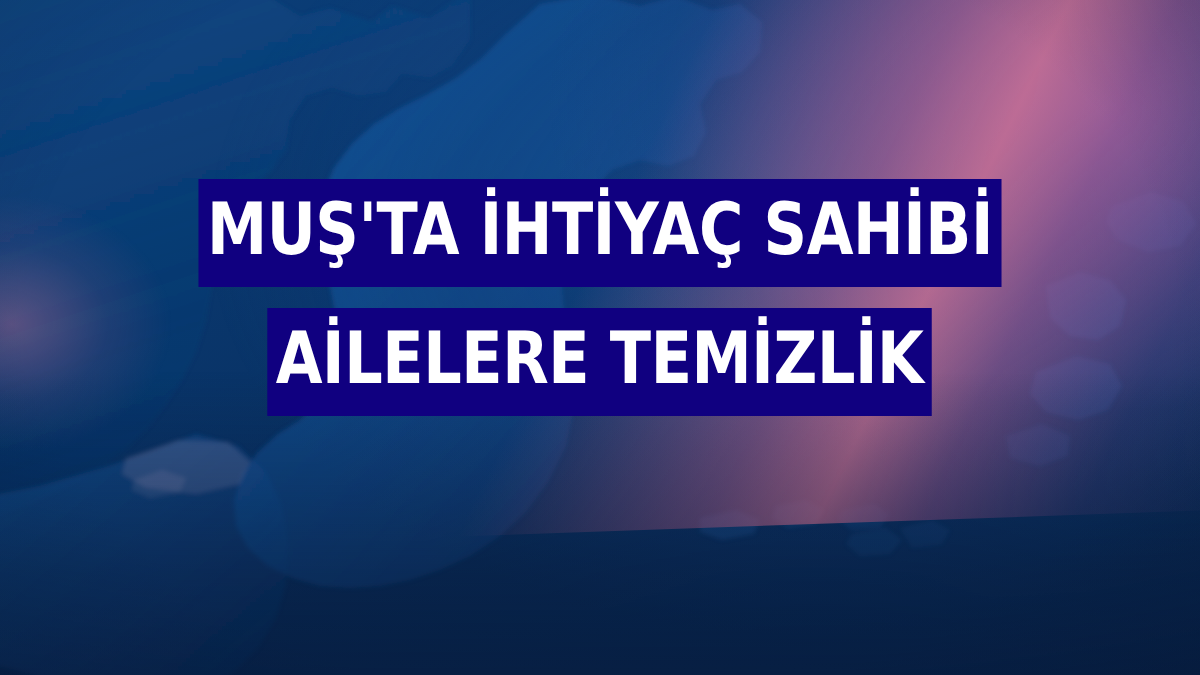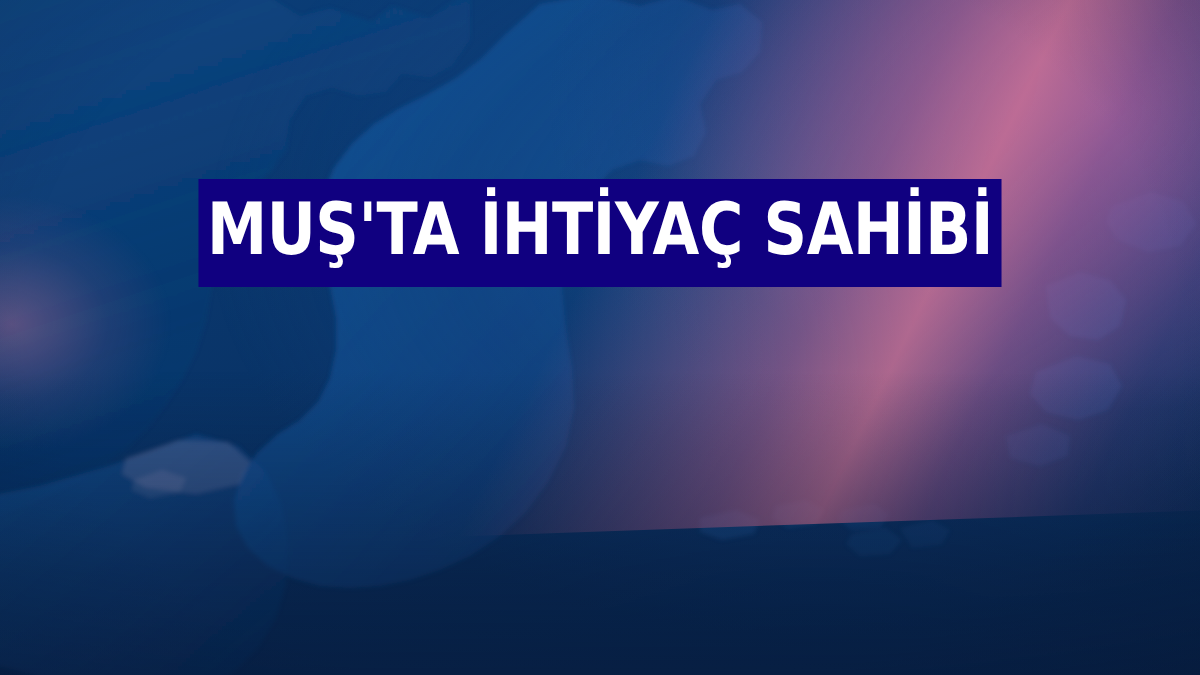--- a/index.html
+++ b/index.html
@@ -174,15 +174,18 @@
   <div class="bg-layer" id="bg-glow-blue"></div>
   <div class="bg-layer" id="bg-glow-purple"></div>
   <div class="bg-layer" id="bg-glow-rose"></div>
   <div class="bg-layer" id="bg-glow-left"></div>
   <div class="bg-layer" id="bg-vignette"></div>
 
   <div id="headline">
     <div class="hl-line">
       <span class="hl-text">MUŞ'TA İHTİYAÇ SAHİBİ</span>
     </div>
+    <div class="hl-line">
+      <span class="hl-text">AİLELERE TEMİZLİK</span>
+    </div>
   </div>
 
 </div>
 
 </body></html>

